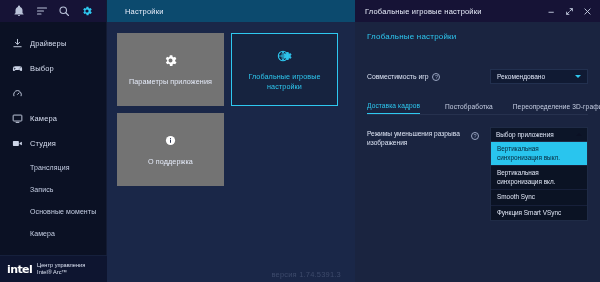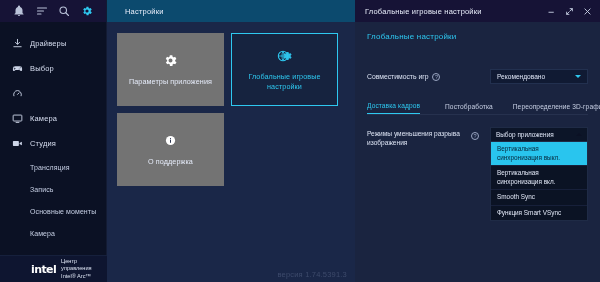--- a/index.html
+++ b/index.html
@@ -44,21 +44,21 @@
   .sub-label{font-size:7px;color:#c6cfe4;letter-spacing:.1px;white-space:nowrap;}
 
   .brand{
     position:absolute;left:0;bottom:0;width:107px;height:27px;
     background:#0e1530;display:flex;align-items:center;gap:5px;
     padding-left:7px;box-sizing:border-box;
     border-top:1px solid #16203c;
   }
   .intel-logo{
     font-size:11px;font-weight:bold;color:#ffffff;letter-spacing:-.6px;
-    font-family:"DejaVu Sans",sans-serif;line-height:1;margin-left:24px;
+    font-family:"DejaVu Sans",sans-serif;line-height:1;
   }
   .brand-txt{font-size:5.6px;line-height:7.5px;color:#dbe2f2;max-width:62px;}
 
   
   .mid{
     width:248px;flex:0 0 248px;height:282px;position:relative;
     background:#1a2748;box-sizing:border-box;
   }
   .mid-title{
     height:22px;background:#0c4a6e;display:flex;align-items:center;
@@ -75,21 +75,21 @@
     box-sizing:border-box;border:1px solid transparent;text-align:center;
     padding:4px 6px;cursor:default;
   }
   .card.sel{border:1px solid #2ec8f0;background:#16233f;}
   .card .cico{color:#ffffff;margin-bottom:8px;height:16px;display:flex;align-items:center;justify-content:center;}
   .card.sel .cico{color:#2ec8f0;}
   .card .cico svg{display:block;}
   .card-label{font-size:7.2px;line-height:9.5px;color:#e6ecfa;letter-spacing:.1px;}
   .card.sel .card-label{color:#2ec8f0;}
   .version{
-    position:absolute;right:8px;bottom:3px;
+    position:absolute;right:14px;bottom:3px;
     font-size:7.5px;color:#3a4straight;color:#3b4straight;
     color:#3d4a6b;letter-spacing:.2px;
   }
 
   
   .right{
     width:245px;flex:0 0 245px;height:282px;position:relative;
     background:#1a2440;box-sizing:border-box;
   }
   .win-title{

